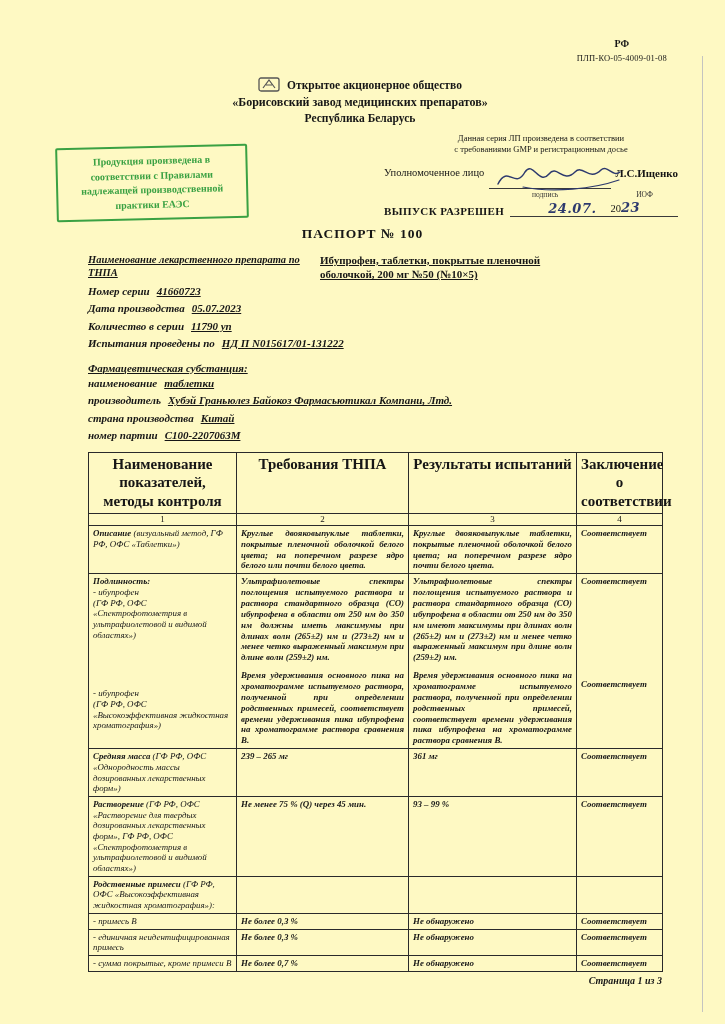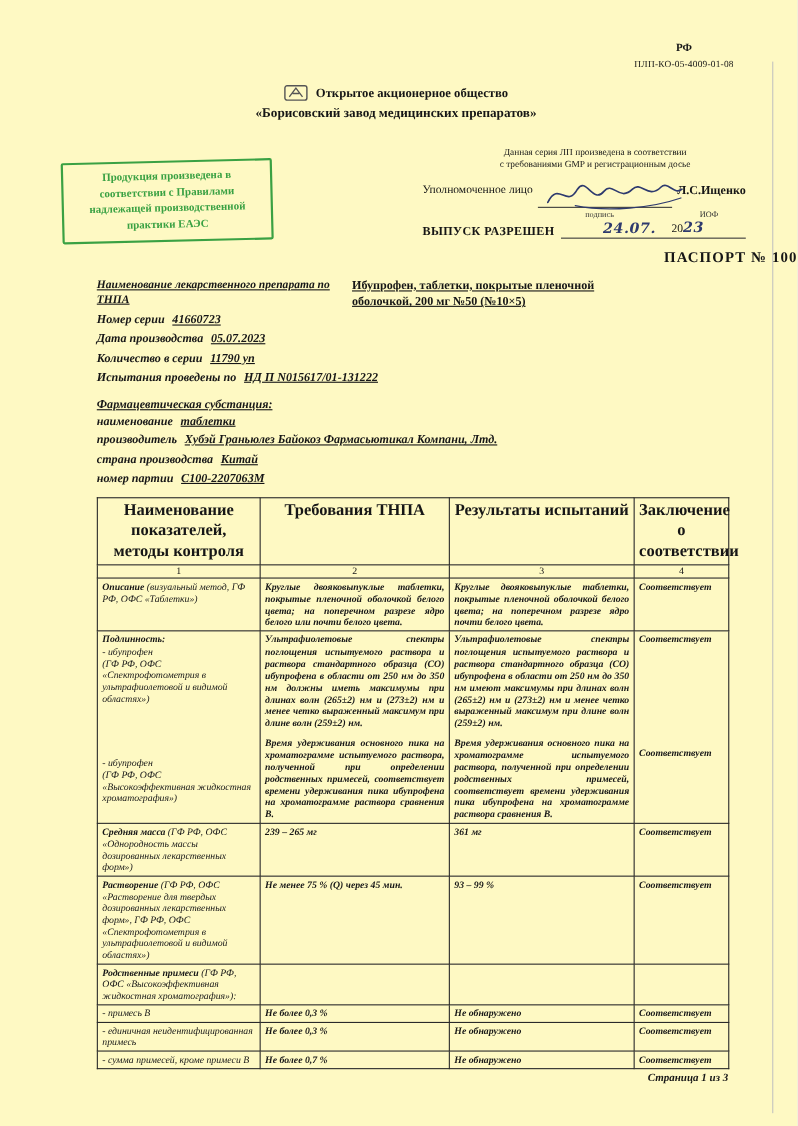--- a/index.html
+++ b/index.html
@@ -45,21 +45,21 @@
   .year { font-size:10.5px; }
 
   
   .stamp {
     position:absolute; left:56px; top:146px; width:192px; padding:6px 6px;
     border:2px solid #3aa143; border-radius:2px; color:#3aa143;
     text-align:center; font-weight:bold; font-size:10px; line-height:1.45;
     transform:rotate(-1.4deg);
   }
 
-  .title { position:absolute; top:226px; left:0; width:100%; text-align:right; font-weight:bold; font-size:13.5px; letter-spacing:1px; }
+  .title { position:absolute; top:226px; left:0; width:100%; text-align:center; font-weight:bold; font-size:13.5px; letter-spacing:1px; }
 
   
   .content { position:absolute; top:253px; left:88px; width:574px; font-size:11px; }
   .info-first { display:flex; }
   .info-first .lab { width:232px; font-weight:bold; font-style:italic; text-decoration:underline; font-size:10.5px; line-height:1.25; }
   .info-first .val { width:262px; font-weight:bold; text-decoration:underline; font-size:11px; line-height:1.3; }
   .info-line { margin-top:3.5px; font-weight:bold; font-style:italic; font-size:11px; line-height:1.25; }
   .info-line .val { text-decoration:underline; margin-left:7px; }
   .sub-title { margin-top:11px; font-weight:bold; font-style:italic; text-decoration:underline; font-size:11px; }
 
@@ -95,20 +95,21 @@
     <div class="org-line1">
       <span class="logo">
         <svg width="22" height="17" viewBox="0 0 22 17">
           <rect x="1" y="2" width="20" height="13" rx="2" fill="none" stroke="#555" stroke-width="1.3"></rect>
           <path d="M5 12 L11 4 L17 12 M8 9 h6" fill="none" stroke="#555" stroke-width="1.2"></path>
         </svg>
       </span>
       <span>Открытое акционерное общество</span>
     </div>
     <div class="org-name">«Борисовский завод медицинских препаратов»</div>
+    <div class="org-country">Республика Беларусь</div>
   </div>
 
   <div class="gmp pre">Данная серия ЛП произведена в соответствии
 с требованиями GMP и регистрационным досье</div>
 
   <div class="auth">
     <div class="auth-row">
       <span class="auth-label">Уполномоченное лицо</span>
       <span class="sig-zone">
         <svg class="sig-svg" width="132" height="30" viewBox="0 0 132 30">
@@ -270,21 +271,21 @@
         </tr>
 
         <tr>
           <td class="name">- единичная неидентифицированная примесь</td>
           <td class="req">Не более 0,3 %</td>
           <td class="res">Не обнаружено</td>
           <td class="concl">Соответствует</td>
         </tr>
 
         <tr>
-          <td class="name">- сумма примесей, кроме примеси В</td>
+          <td class="name">- сумма покрытые, кроме примеси В</td>
           <td class="req">Не более 0,7 %</td>
           <td class="res">Не обнаружено</td>
           <td class="concl">Соответствует</td>
         </tr>
 
       </tbody>
     </table>
 
     <div class="footer">Страница 1 из 3</div>
 

